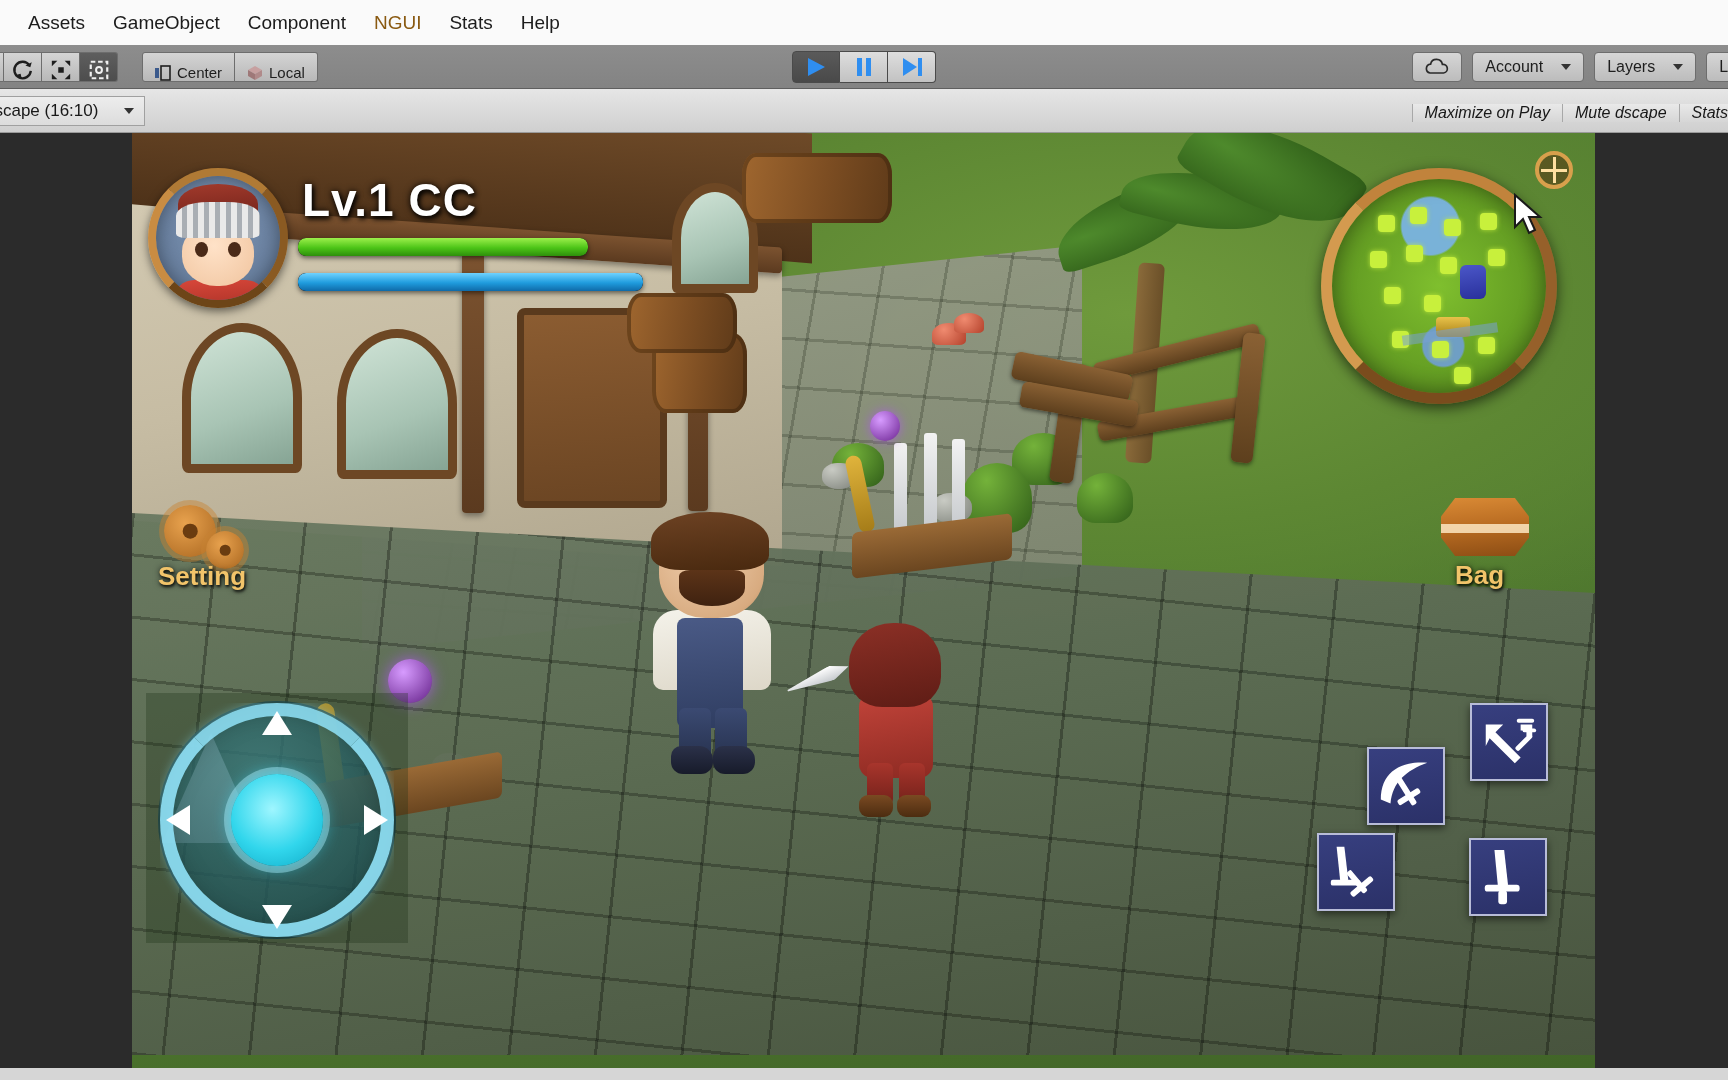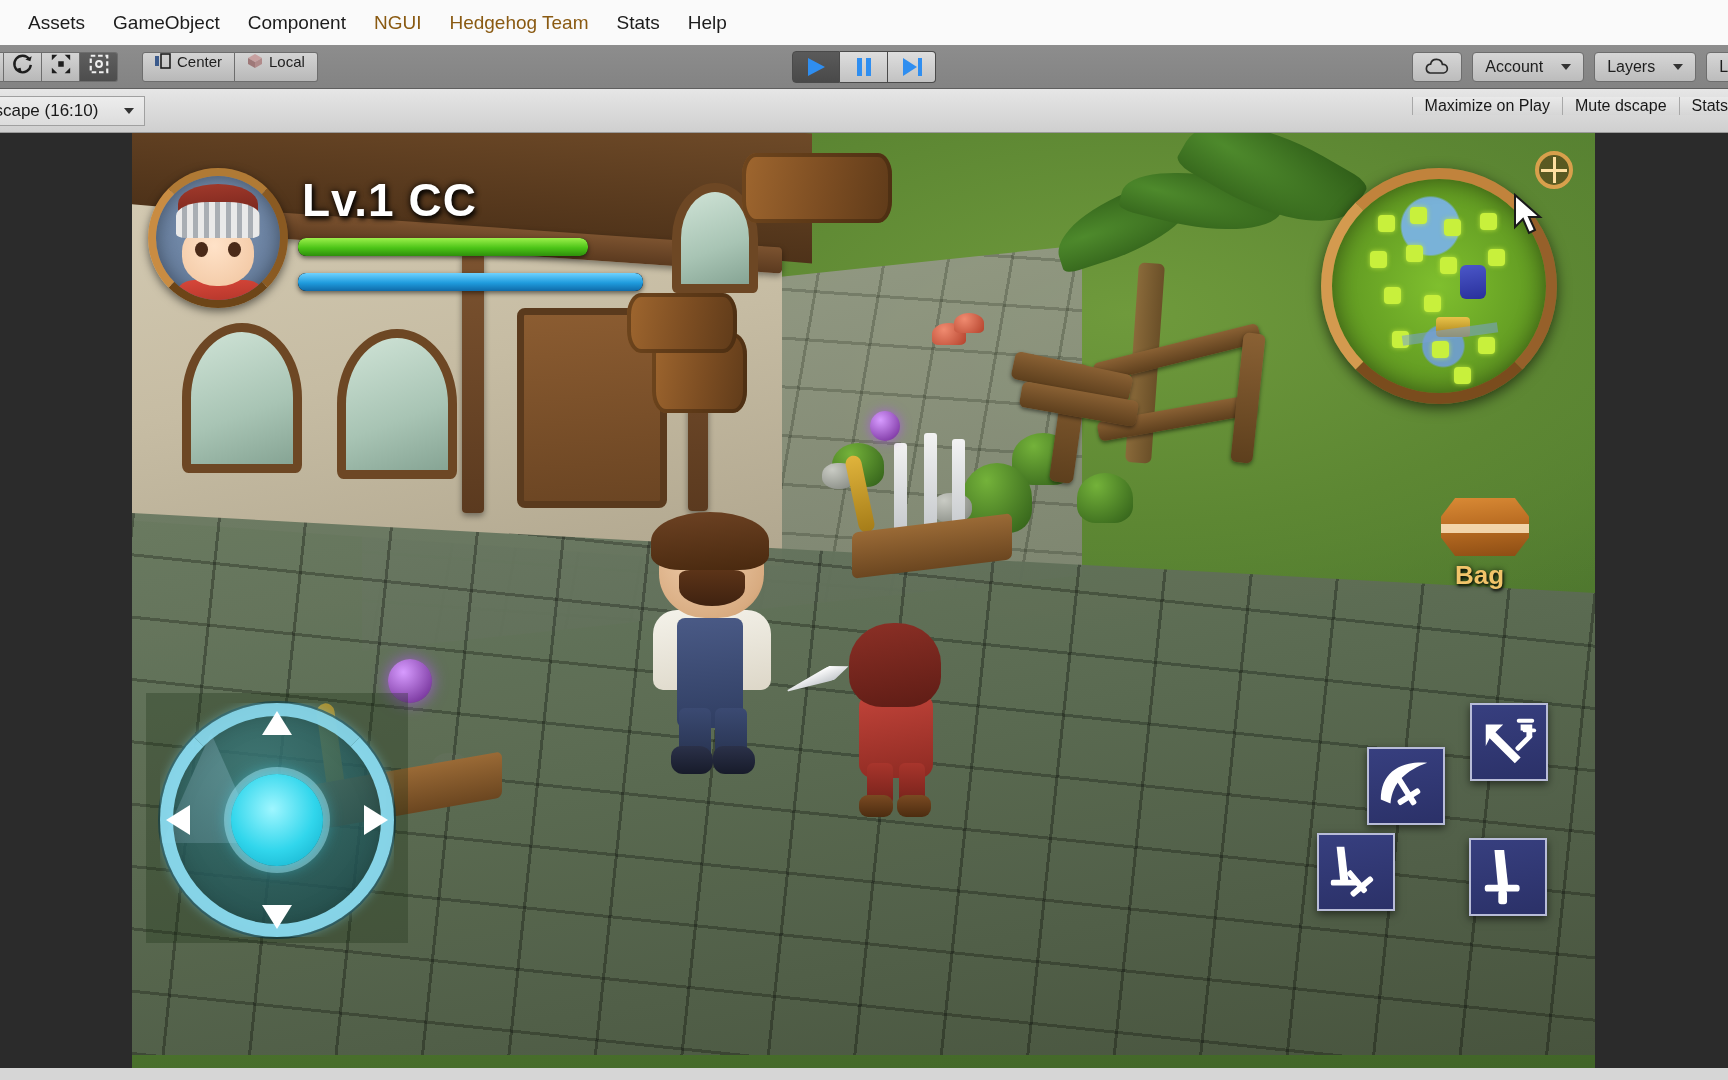--- a/index.html
+++ b/index.html
@@ -30,21 +30,21 @@
     background: linear-gradient(#8d8d8d, #838383);
     border-bottom: 1px solid #5f5f5f;
     display: flex; align-items: center;
   }
 
   .tb-group { display: flex; align-items: center; height: 30px; margin-left: 0; }
   .tb-btn {
     height: 30px; min-width: 38px;
     background: linear-gradient(#d4d4d4, #b8b8b8);
     border: 1px solid #6d6d6d; border-left-width: 0;
-    display: flex; align-items: flex-start; justify-content: center;
+    display: flex; align-items: flex-end; justify-content: center;
     color: #1e1e1e; font-size: 15px;
   }
   .tb-btn:first-child { border-left-width: 1px; border-radius: 3px 0 0 3px; }
   .tb-btn:last-child { border-radius: 0 3px 3px 0; }
   .tb-btn.active { background: linear-gradient(#5e5e5e, #4d4d4d); color: #f0f0f0; }
 
   .tb-pivot {
     display: flex; align-items: center; height: 30px; margin-left: 24px;
   }
   .tb-pivot .tb-btn { padding: 0 12px; gap: 6px; min-width: 0; }
@@ -94,21 +94,21 @@
   }
   .aspect-dd {
     height: 30px; margin-left: -26px; padding: 0 10px 0 10px;
     display: flex; align-items: center; gap: 26px;
     background: linear-gradient(#ededed, #dcdcdc);
     border: 1px solid #a0a0a0;
     font-size: 17px; color: #181818; white-space: nowrap;
   }
   .view-right {
     position: absolute; right: 0; top: 0; height: 33px;
-    display: flex; align-items: center;
+    display: flex; align-items: flex-end; font-style: italic;
   }
   .view-toggle {
     padding: 0 12px; display: flex; align-items: center;
     font-size: 16px; color: #181818; white-space: nowrap;
     border-left: 1px solid #a8a8a8;
     background: linear-gradient(#e9e9e9, #d6d6d6);
   }
 
   
   .viewport-wrap {
@@ -464,21 +464,20 @@
 </head>
 <body>
 
 <div id="root">
 
   <div class="menu-bar">
     <span class="menu-item">Assets</span>
     <span class="menu-item">GameObject</span>
     <span class="menu-item">Component</span>
     <span class="menu-item accent">NGUI</span>
-    <span class="menu-item accent">Hedgehog Team</span>
     <span class="menu-item">Stats</span>
     <span class="menu-item">Help</span>
   </div>
 
   <div class="toolbar">
 
     <div class="tb-group" style="margin-left:-14px;">
       <div class="tb-btn" style="min-width:18px;">
         
       </div>
@@ -704,20 +703,25 @@
           <div class="mm-dot" style="left:122px; top:188px;"></div>
           <div class="mm-player"></div>
           <div style="position:absolute;left:104px;top:138px;width:34px;height:20px;border-radius:4px;background:linear-gradient(180deg,#e8c24a,#a77f15);"></div>
           <div style="position:absolute;left:70px;top:150px;width:96px;height:10px;background:rgba(120,160,210,.55);transform:rotate(-8deg);"></div>
         </div>
         <div class="mm-crosshair"></div>
         <svg style="position:absolute; right:48px; top:60px; width:34px; height:46px;" viewBox="0 0 34 46">
           <path d="M2 2 L2 34 L10 26 L16 40 L22 37 L16 24 L27 24 Z" fill="#ffffff" stroke="#1a1a1a" stroke-width="2"></path>
         </svg>
 
+        <div class="setting-widget">
+          <div class="gear" style="left:6px; top:2px; width:52px; height:52px;"></div>
+          <div class="gear" style="left:48px; top:28px; width:38px; height:38px;"></div>
+          <div class="hud-label" style="left:0px; top:58px;">Setting</div>
+        </div>
 
         <div class="bag-widget">
           <div class="bag-icon"></div>
           <div class="bag-strap"></div>
           <div class="hud-label" style="left:22px; top:62px;">Bag</div>
         </div>
 
         <div class="joy-panel">
           <div class="joystick">
             <div class="joy-ring"></div>

